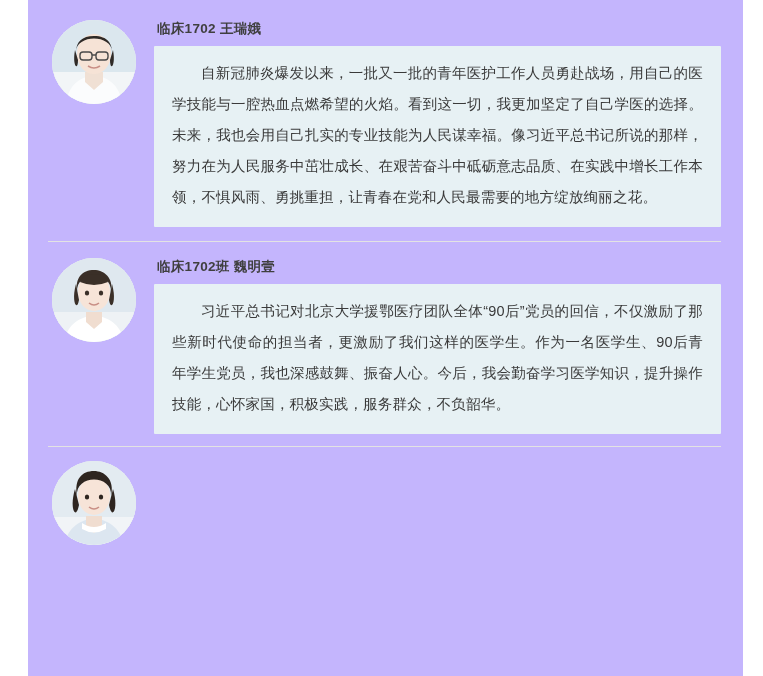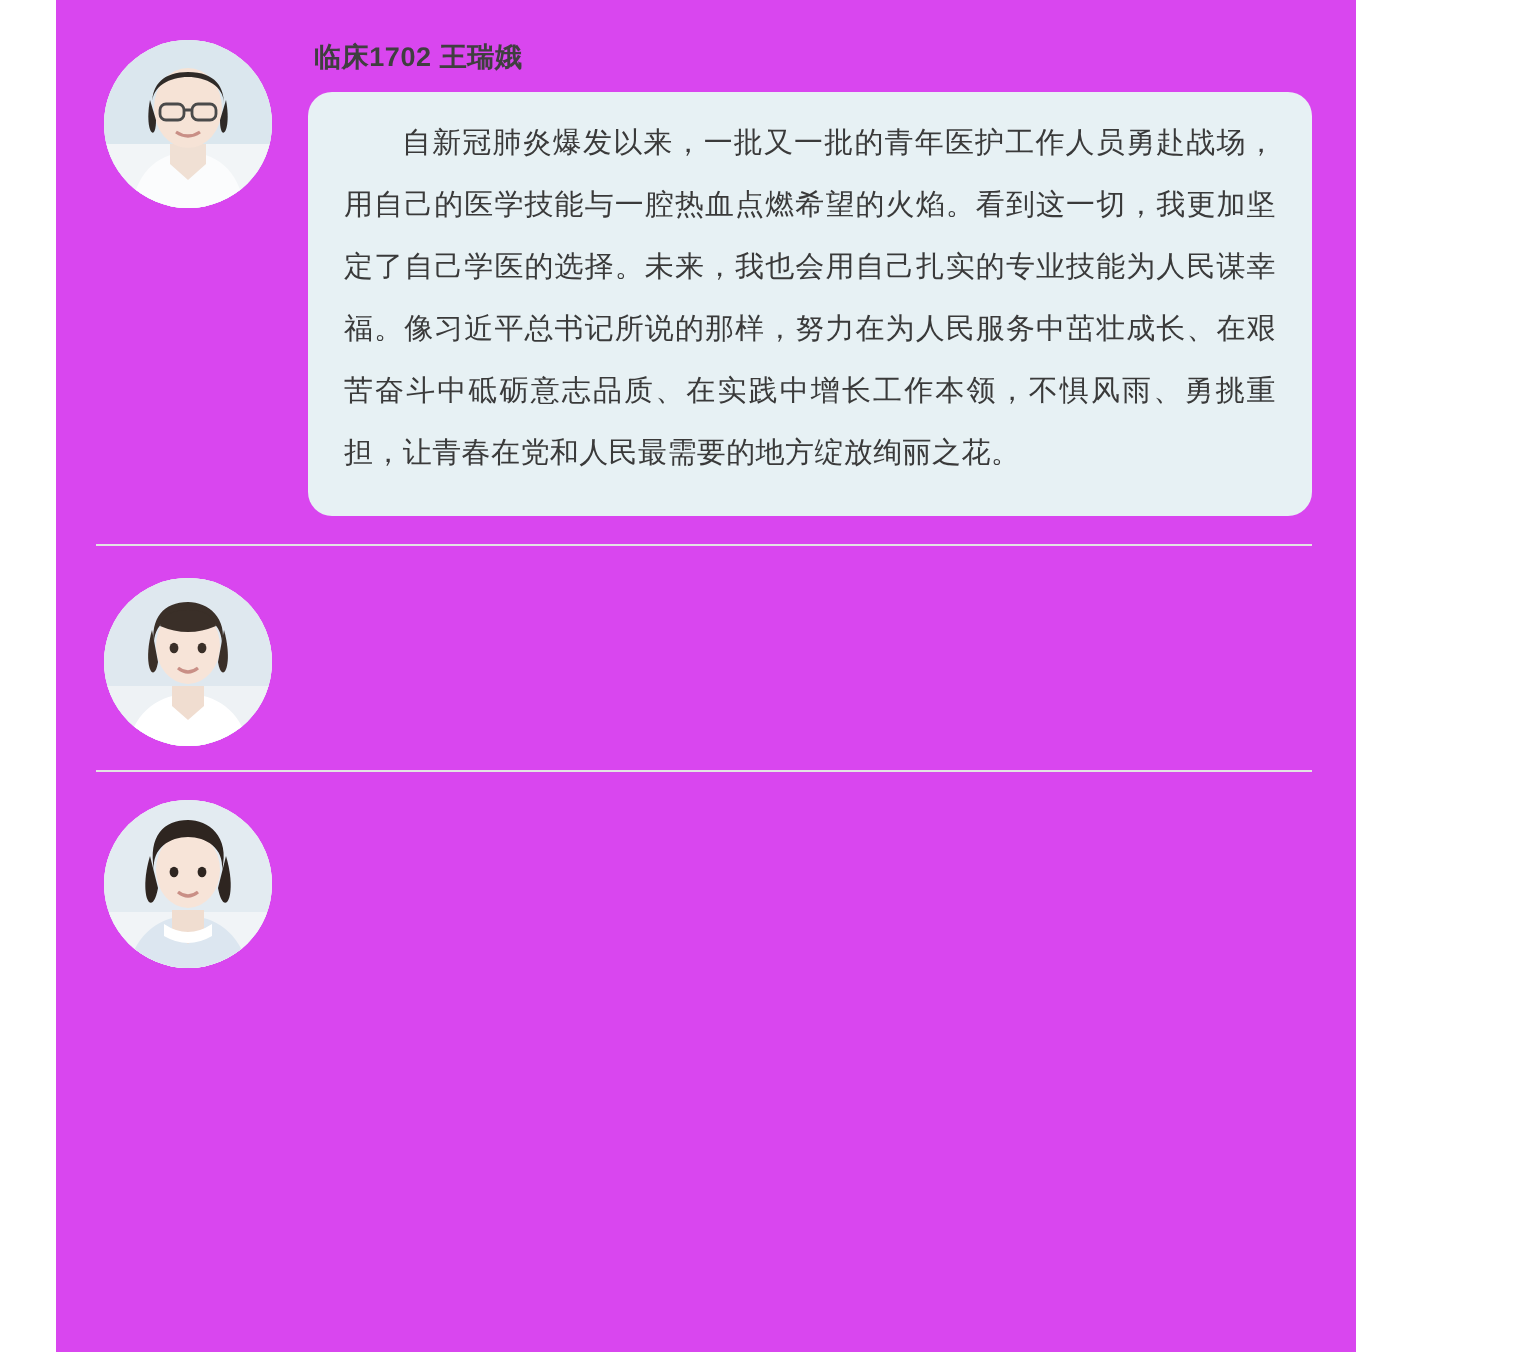--- a/index.html
+++ b/index.html
@@ -8,23 +8,23 @@
   }
   body {
     width: 763px;
     height: 676px;
     background: #ffffff;
     font-family: "Liberation Sans", sans-serif;
     overflow: hidden;
   }
   .page {
     position: relative;
-    width: 678px;
+    width: 743px;
     height: 676px;
-    background: #d946ef;
+    background: #c4b5fd;
     box-sizing: border-box;
   }
   .left-rail {
     position: absolute;
     left: 0;
     top: 0;
     width: 28px;
     height: 676px;
     background: #ffffff;
   }
@@ -72,22 +72,21 @@
   .bubble {
     background: #e7f1f4;
     color: #3a3a3a;
     font-size: 14.5px;
     line-height: 31px;
     padding: 12px 18px 14px 18px;
     box-sizing: border-box;
     text-align: justify;
     text-justify: inter-ideograph;
     letter-spacing: 0.2px;
-    border-radius: 12px;
-    font-family: Liberation Mono, monospace;
+    border-radius: 1px;
   }
   .bubble p {
     margin: 0;
     text-indent: 2em;
   }
   .divider {
     height: 1px;
     background: #e3e3e3;
     margin: 14px 22px 0 48px;
   }
@@ -141,20 +140,26 @@
           <path d="M25 34 C24 12 60 12 59 34 C62 20 52 12 42 12 C30 12 23 20 25 34 Z" fill="#3a2f28"></path>
           <path d="M24 26 C19 44 25 54 27 42 Z" fill="#3a2f28"></path>
           <path d="M60 26 C65 44 59 54 57 42 Z" fill="#3a2f28"></path>
           <path d="M28 24 q14 6 28 0 q-2 -8 -14 -8 q-12 0 -14 8 Z" fill="#3a2f28"></path>
           <ellipse cx="35" cy="35" rx="2.2" ry="2.6" fill="#3a2f28"></ellipse>
           <ellipse cx="49" cy="35" rx="2.2" ry="2.6" fill="#3a2f28"></ellipse>
           <path d="M37 45 q5 4 10 0" stroke="#c98f86" stroke-width="1.6" fill="none"></path>
         </svg>
       </div>
     </div>
+    <div class="body-col">
+      <div class="name-line">临床1702班 魏明壹</div>
+      <div class="bubble">
+        <p>习近平总书记对北京大学援鄂医疗团队全体“90后”党员的回信，不仅激励了那些新时代使命的担当者，更激励了我们这样的医学生。作为一名医学生、90后青年学生党员，我也深感鼓舞、振奋人心。今后，我会勤奋学习医学知识，提升操作技能，心怀家国，积极实践，服务群众，不负韶华。</p>
+      </div>
+    </div>
   </div>
 
   <div class="divider sep2"></div>
 
   <div class="testimonial t3">
     <div class="avatar-wrap">
       <div class="avatar">
         <svg width="84" height="84" viewBox="0 0 84 84">
           <rect x="0" y="0" width="84" height="84" fill="#e3ebf1"></rect>
           <rect x="0" y="56" width="84" height="28" fill="#f1f4f7"></rect>

